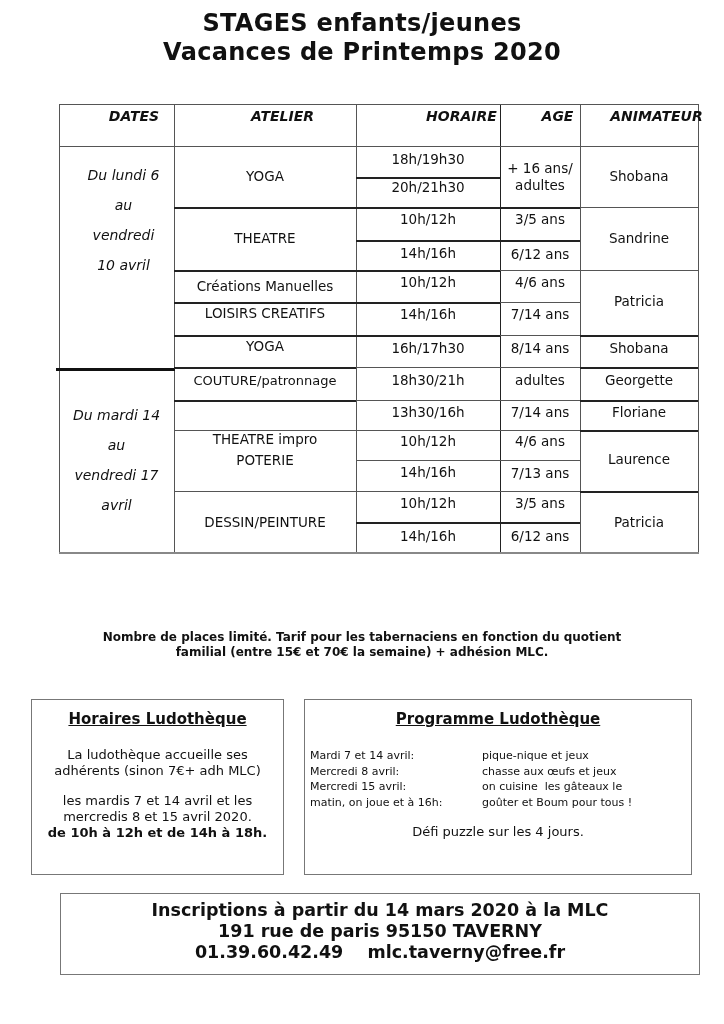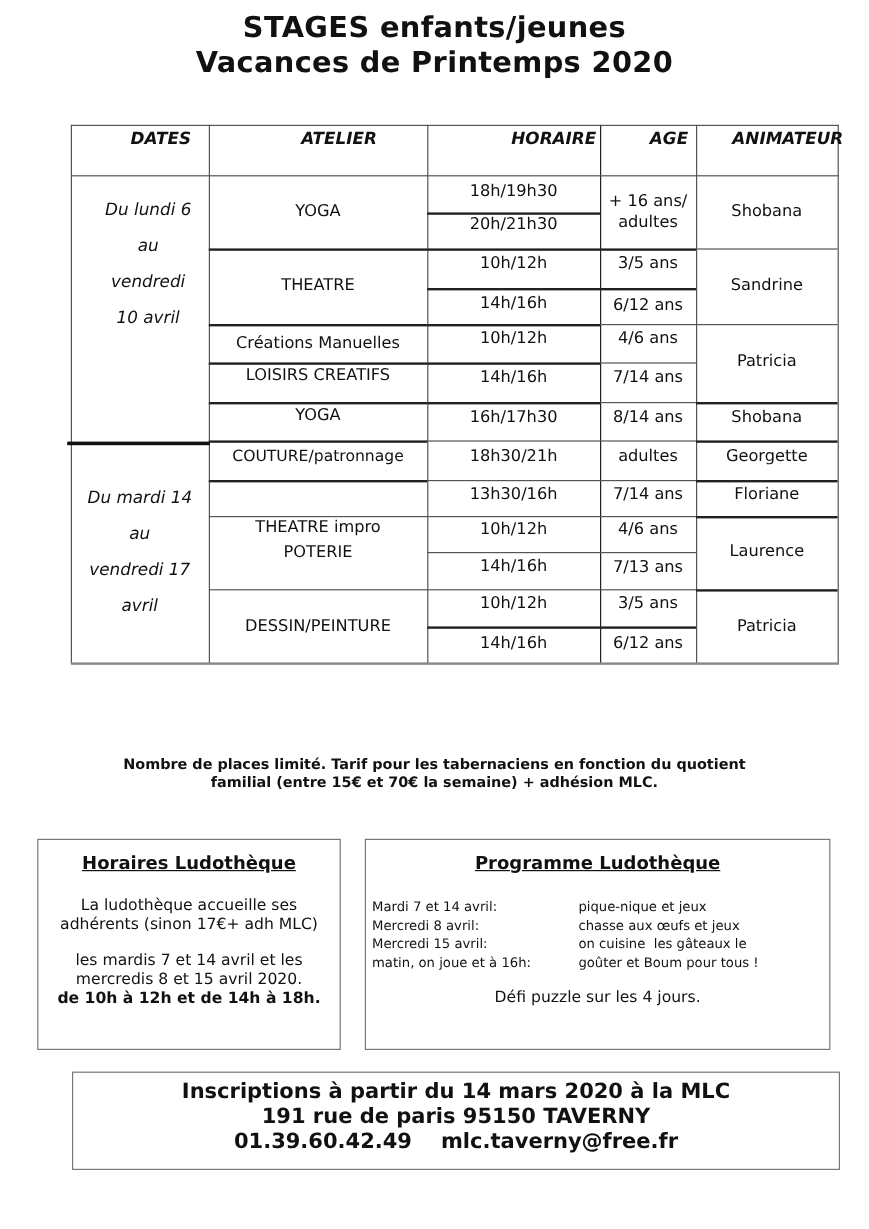--- a/index.html
+++ b/index.html
@@ -159,21 +159,21 @@
 
 <div class="abs note">
   <div>Nombre de places limité. Tarif pour les tabernaciens en fonction du quotient</div>
   <div>familial (entre 15€ et 70€ la semaine) + adhésion MLC.</div>
 </div>
 
 <div class="box" style="left:31px;top:699px;width:253px;height:176px;">
   <h2>Horaires Ludothèque</h2>
   <div style="height:18px;"></div>
   <p>La ludothèque accueille ses</p>
-  <p>adhérents (sinon 17€+ adh MLC)</p>
+  <p>adhérents (sinon 7€+ adh MLC)</p>
   <div style="height:14px;"></div>
   <p>les mardis 7 et 14 avril et les</p>
   <p>mercredis 8 et 15 avril 2020.</p>
   <p style="font-weight:bold;">de 10h à 12h et de 14h à 18h.</p>
 </div>
 
 <div class="box" style="left:304px;top:699px;width:388px;height:176px;">
   <h2>Programme Ludothèque</h2>
   <div style="height:19px;"></div>
   <div style="padding-left:5px;">

